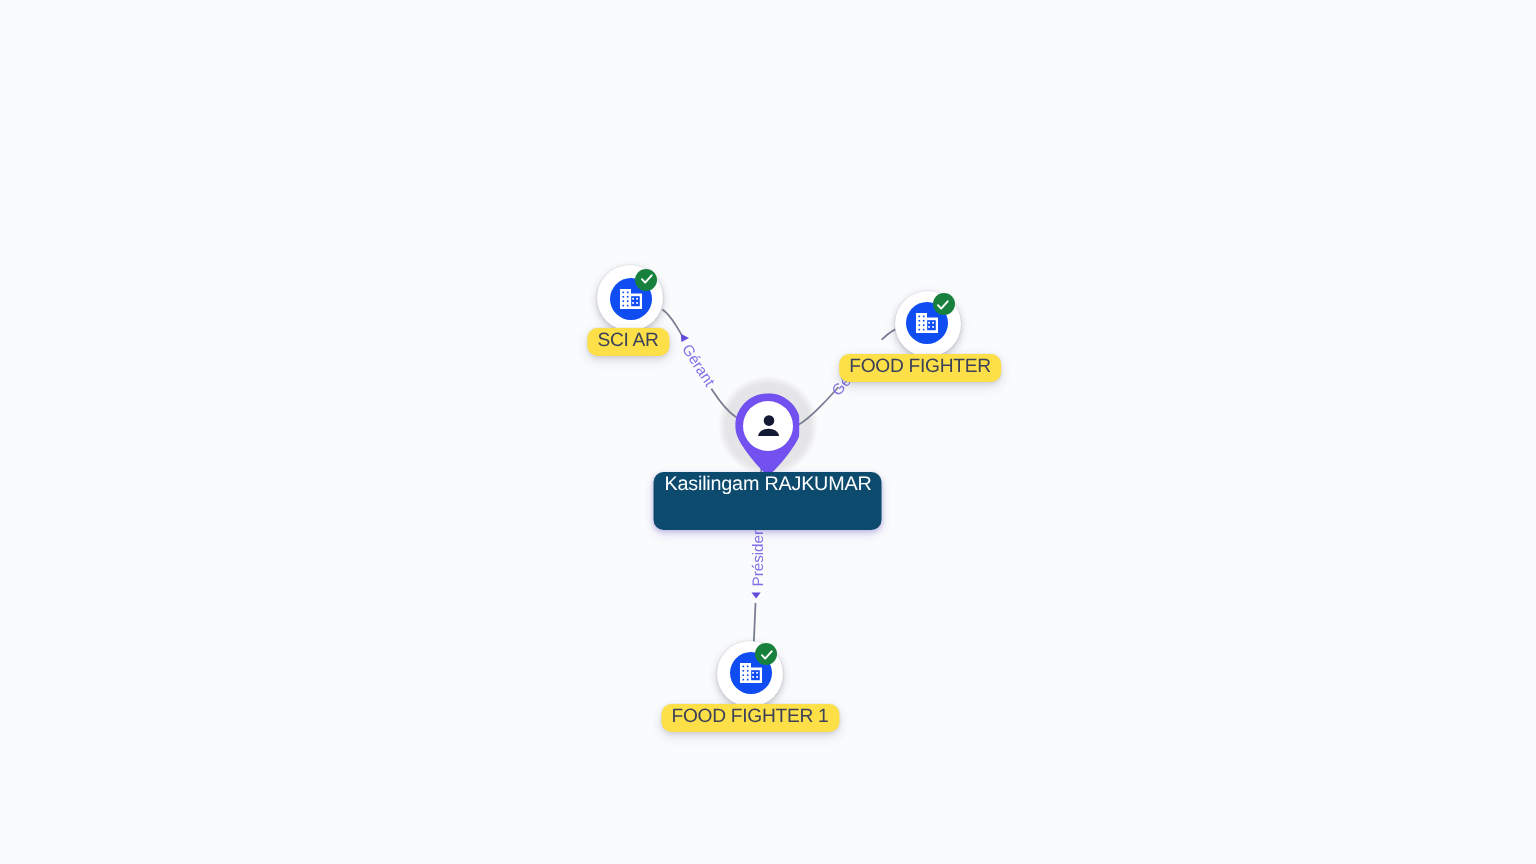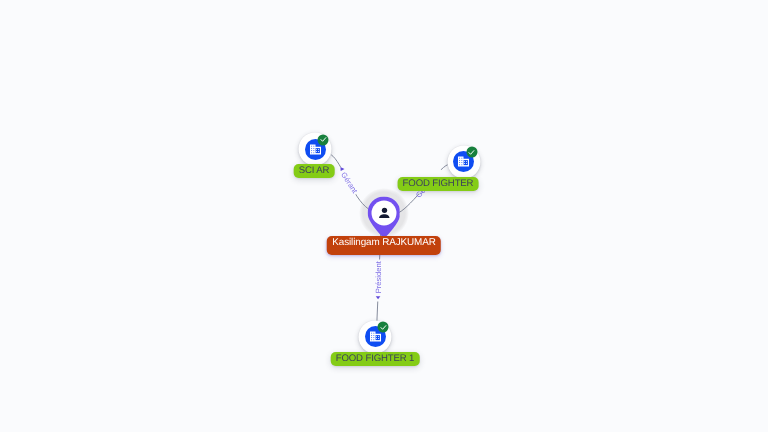--- a/index.html
+++ b/index.html
@@ -24,26 +24,26 @@
             align-items:center;justify-content:center;}
 
   
   .person-halo{position:absolute;left:383.5px;top:212.5px;width:50px;height:50px;
        border-radius:50%;transform:translate(-50%,-50%);
        background:radial-gradient(circle closest-side,#e5e5e7 0%,#e5e5e7 84%,rgba(229,229,231,0.5) 93%,rgba(229,229,231,0) 100%);}
   .pin{position:absolute;left:50%;top:50%;transform:translate(-50%,-16.4px);}
 
   
   .label{position:absolute;transform:translateX(-50%);
-         background:#84cc16;border-radius:5px;
+         background:#fde047;border-radius:5px;
          box-shadow:0 1px 2px rgba(40,45,70,.07),0 2px 6px rgba(40,45,70,.16),0 0 0 .5px rgba(60,66,90,.03);
          color:#3c415a;font-size:9.6px;line-height:13.7px;height:13.7px;
          padding:0 5px;white-space:nowrap;letter-spacing:-0.14px;}
-  .label.person{background:#c2410c;color:#ffffff;font-size:9.9px;letter-spacing:-0.1px;
-         line-height:14.1px;height:19px;
+  .label.person{background:#0c4a6e;color:#ffffff;font-size:9.9px;letter-spacing:-0.1px;
+         line-height:14.1px;height:29px;
          box-shadow:0 1px 2px rgba(70,50,180,.20),0 2px 5px rgba(70,50,180,.18);
          padding:0 5.5px;border-radius:5px;}
 </style>
 </head>
 <body>
 
 <div id="stage">
 
   <div class="person-halo"></div>
 
@@ -125,21 +125,21 @@
           </g>
         </g>
       </svg>
       <div class="co-badge">
         <svg width="7.8" height="7.8" viewBox="0 0 24 24">
             <path d="M4.5 12.6l5 5.2L19.5 6.6" stroke="#fff" stroke-width="3" fill="none" stroke-linecap="round" stroke-linejoin="round"></path>
           </svg>
       </div>
     </div>
   </div>
-  <div class="label" style="left:438px;top:176.5px">FOOD FIGHTER</div>
+  <div class="label" style="left:460px;top:176.5px">FOOD FIGHTER</div>
 
   <div class="node" style="left:383.5px;top:212.5px">
     <svg class="pin" width="32.8" height="40.2" viewBox="0 0 32.8 40.2">
       <path d="M16.4 0C7.34 0 0 7.34 0 16.4c0 2.95 1.15 6.0 3.0 9.05 1.25 2.05 2.8 4.2 4.5 6.35 3.0 3.8 6.3 7.3 7.85 8.7.6.55 1.7.55 2.3 0 1.55-1.4 4.85-4.9 7.85-8.7 1.7-2.15 3.25-4.3 4.5-6.35 1.85-3.05 3.0-6.1 3.0-9.05C32.8 7.34 25.46 0 16.4 0z" fill="#7350f0"></path>
       <circle cx="16.4" cy="16.4" r="12.5" fill="#ffffff"></circle>
       <circle cx="16.9" cy="13.7" r="2.65" fill="#141a33"></circle>
       <path d="M11.5 21.4c0-2.05 2.4-3.65 5.2-3.65s5.2 1.6 5.2 3.65z" fill="#141a33"></path>
     </svg>
   </div>
   <div class="label person" style="left:383.5px;top:235.9px">Kasilingam RAJKUMAR</div>

